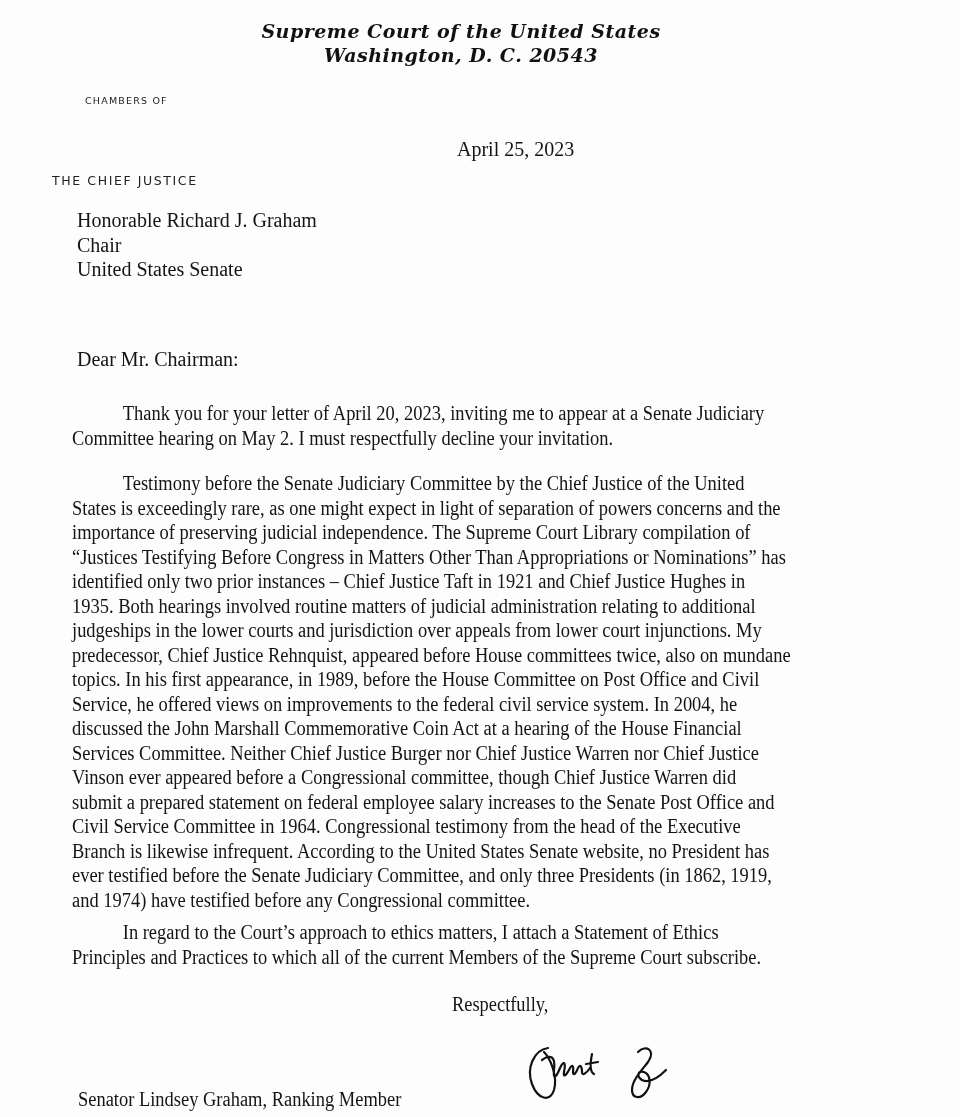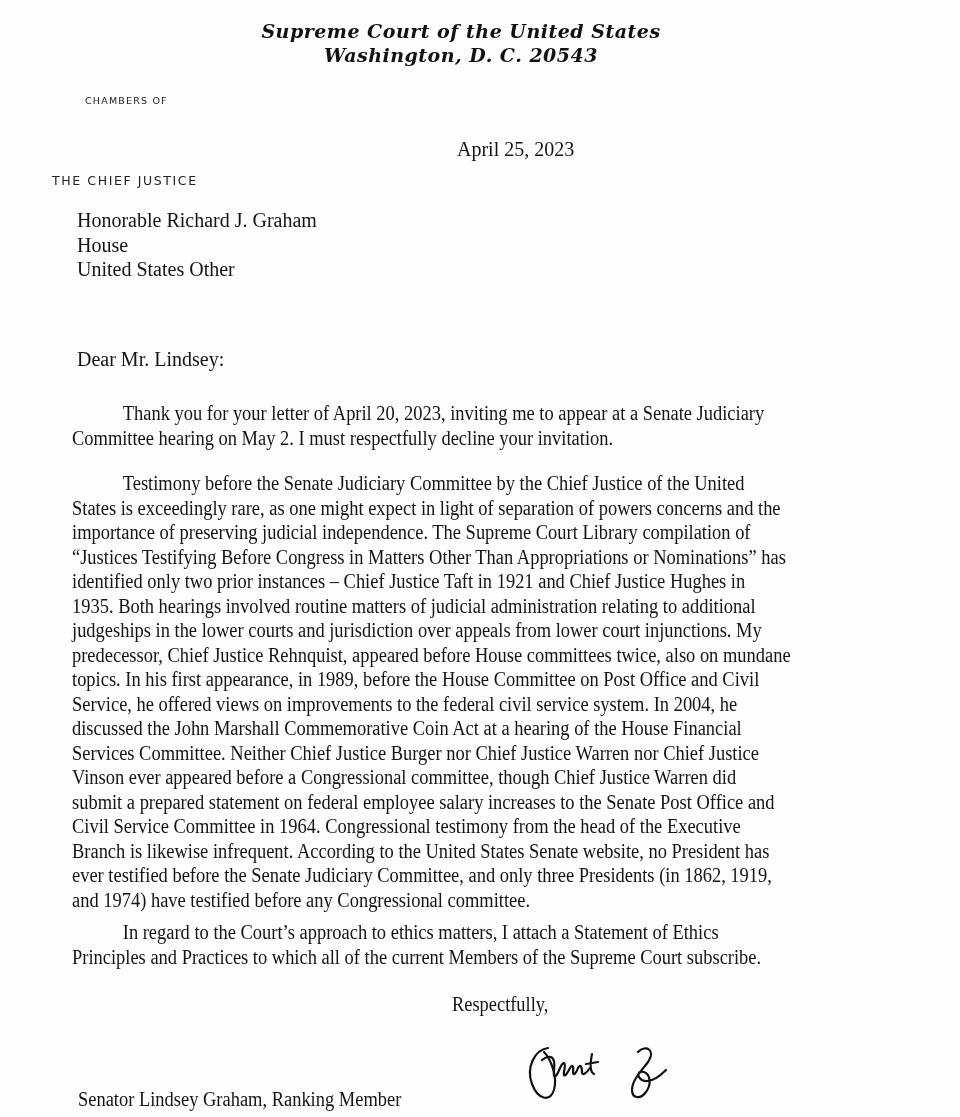--- a/index.html
+++ b/index.html
@@ -43,25 +43,25 @@
   <div class="letterhead lh1">Supreme Court of the United States</div>
   <div class="letterhead lh2">Washington, D. C.  20543</div>
 
   <div class="chambers ch1">CHAMBERS OF</div>
   <div class="chambers ch2">THE CHIEF JUSTICE</div>
 
   <div class="date">April 25, 2023</div>
 
   <div class="addr">
     <div>Honorable Richard J. Graham</div>
-    <div>House</div>
-    <div>United States Other</div>
+    <div>Chair</div>
+    <div>United States Senate</div>
   </div>
 
-  <div class="salutation">Dear Mr. Lindsey:</div>
+  <div class="salutation">Dear Mr. Chairman:</div>
 
   <div class="body-text p1">
     <span class="ln">&nbsp;&nbsp;&nbsp;&nbsp;&nbsp;&nbsp;&nbsp;&nbsp;&nbsp;&nbsp;&nbsp;Thank you for your letter of April 20, 2023, inviting me to appear at a Senate Judiciary</span>
     <span class="ln">Committee hearing on May 2. I must respectfully decline your invitation.</span>
   </div>
 
   <div class="body-text p2">
     <span class="ln">&nbsp;&nbsp;&nbsp;&nbsp;&nbsp;&nbsp;&nbsp;&nbsp;&nbsp;&nbsp;&nbsp;Testimony before the Senate Judiciary Committee by the Chief Justice of the United</span>
     <span class="ln">States is exceedingly rare, as one might expect in light of separation of powers concerns and the</span>
     <span class="ln">importance of preserving judicial independence.  The Supreme Court Library compilation of</span>

